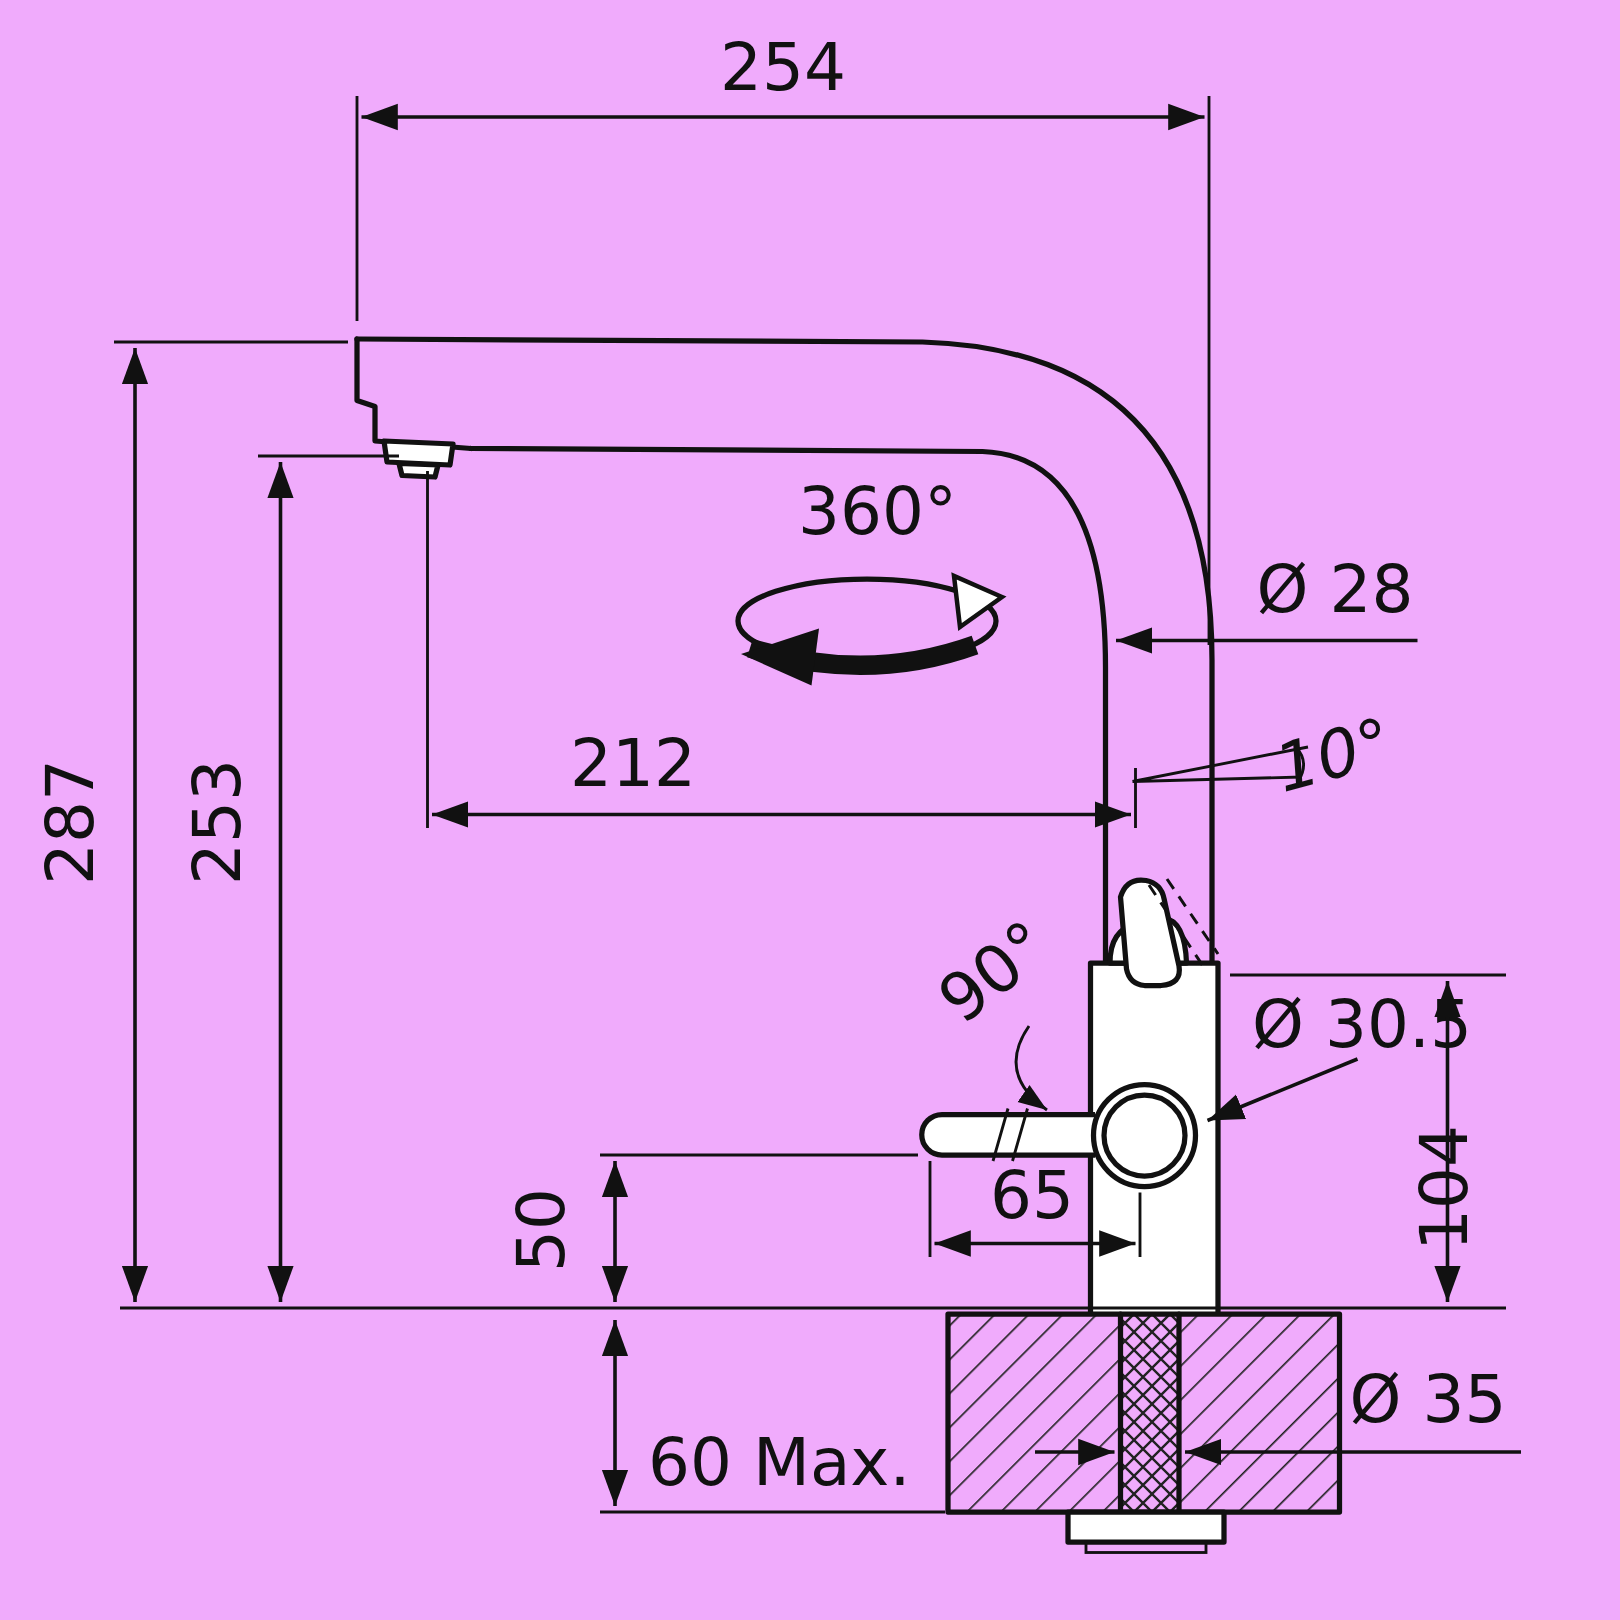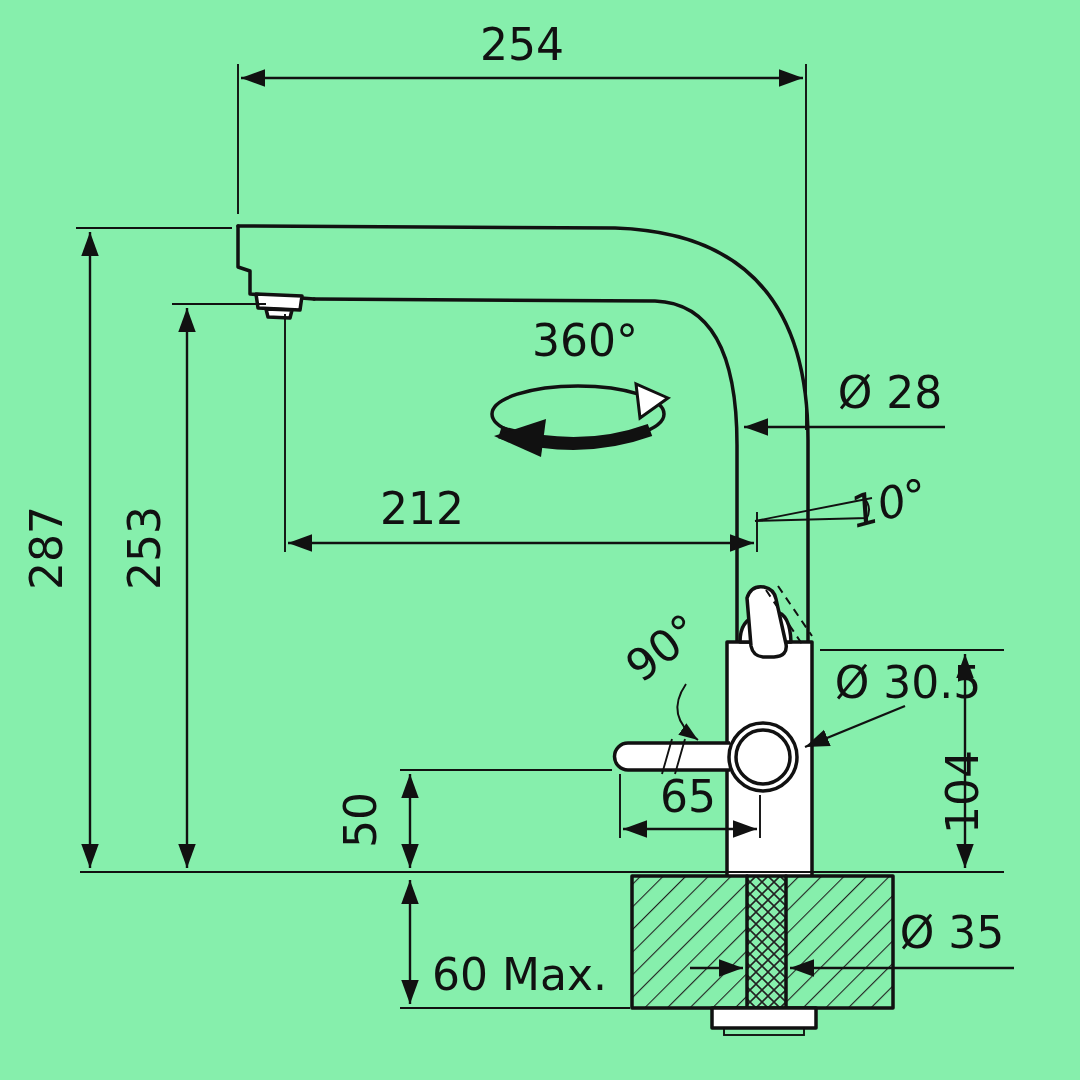--- a/index.html
+++ b/index.html
@@ -1,16 +1,16 @@
 <!DOCTYPE html>
 <html><head>
 <meta charset="utf-8">
 <style>
   html,body{margin:0;padding:0;background:#ffffff;}
-  .stage{position:relative;width:1080px;height:1080px;background:#86efac;overflow:hidden;}
+  .stage{position:relative;width:1080px;height:1080px;background:#f0abfc;overflow:hidden;}
   svg{display:block;}
   text{font-family:"DejaVu Sans","Liberation Sans",sans-serif;fill:#111;font-size:44px;}
   .obj{stroke:#111;stroke-width:3.5;fill:none;stroke-linejoin:round;stroke-linecap:round;}
   .objfill{stroke:#111;stroke-width:3.5;fill:#fff;stroke-linejoin:round;}
   .dim{stroke:#111;stroke-width:2.4;fill:none;}
   .ext{stroke:#111;stroke-width:1.9;fill:none;}
   .thin{stroke:#111;stroke-width:1.9;fill:none;}
   .dash{stroke:#111;stroke-width:2;fill:none;stroke-dasharray:8 6;}
   .italic{font-style:italic;}
 </style>

